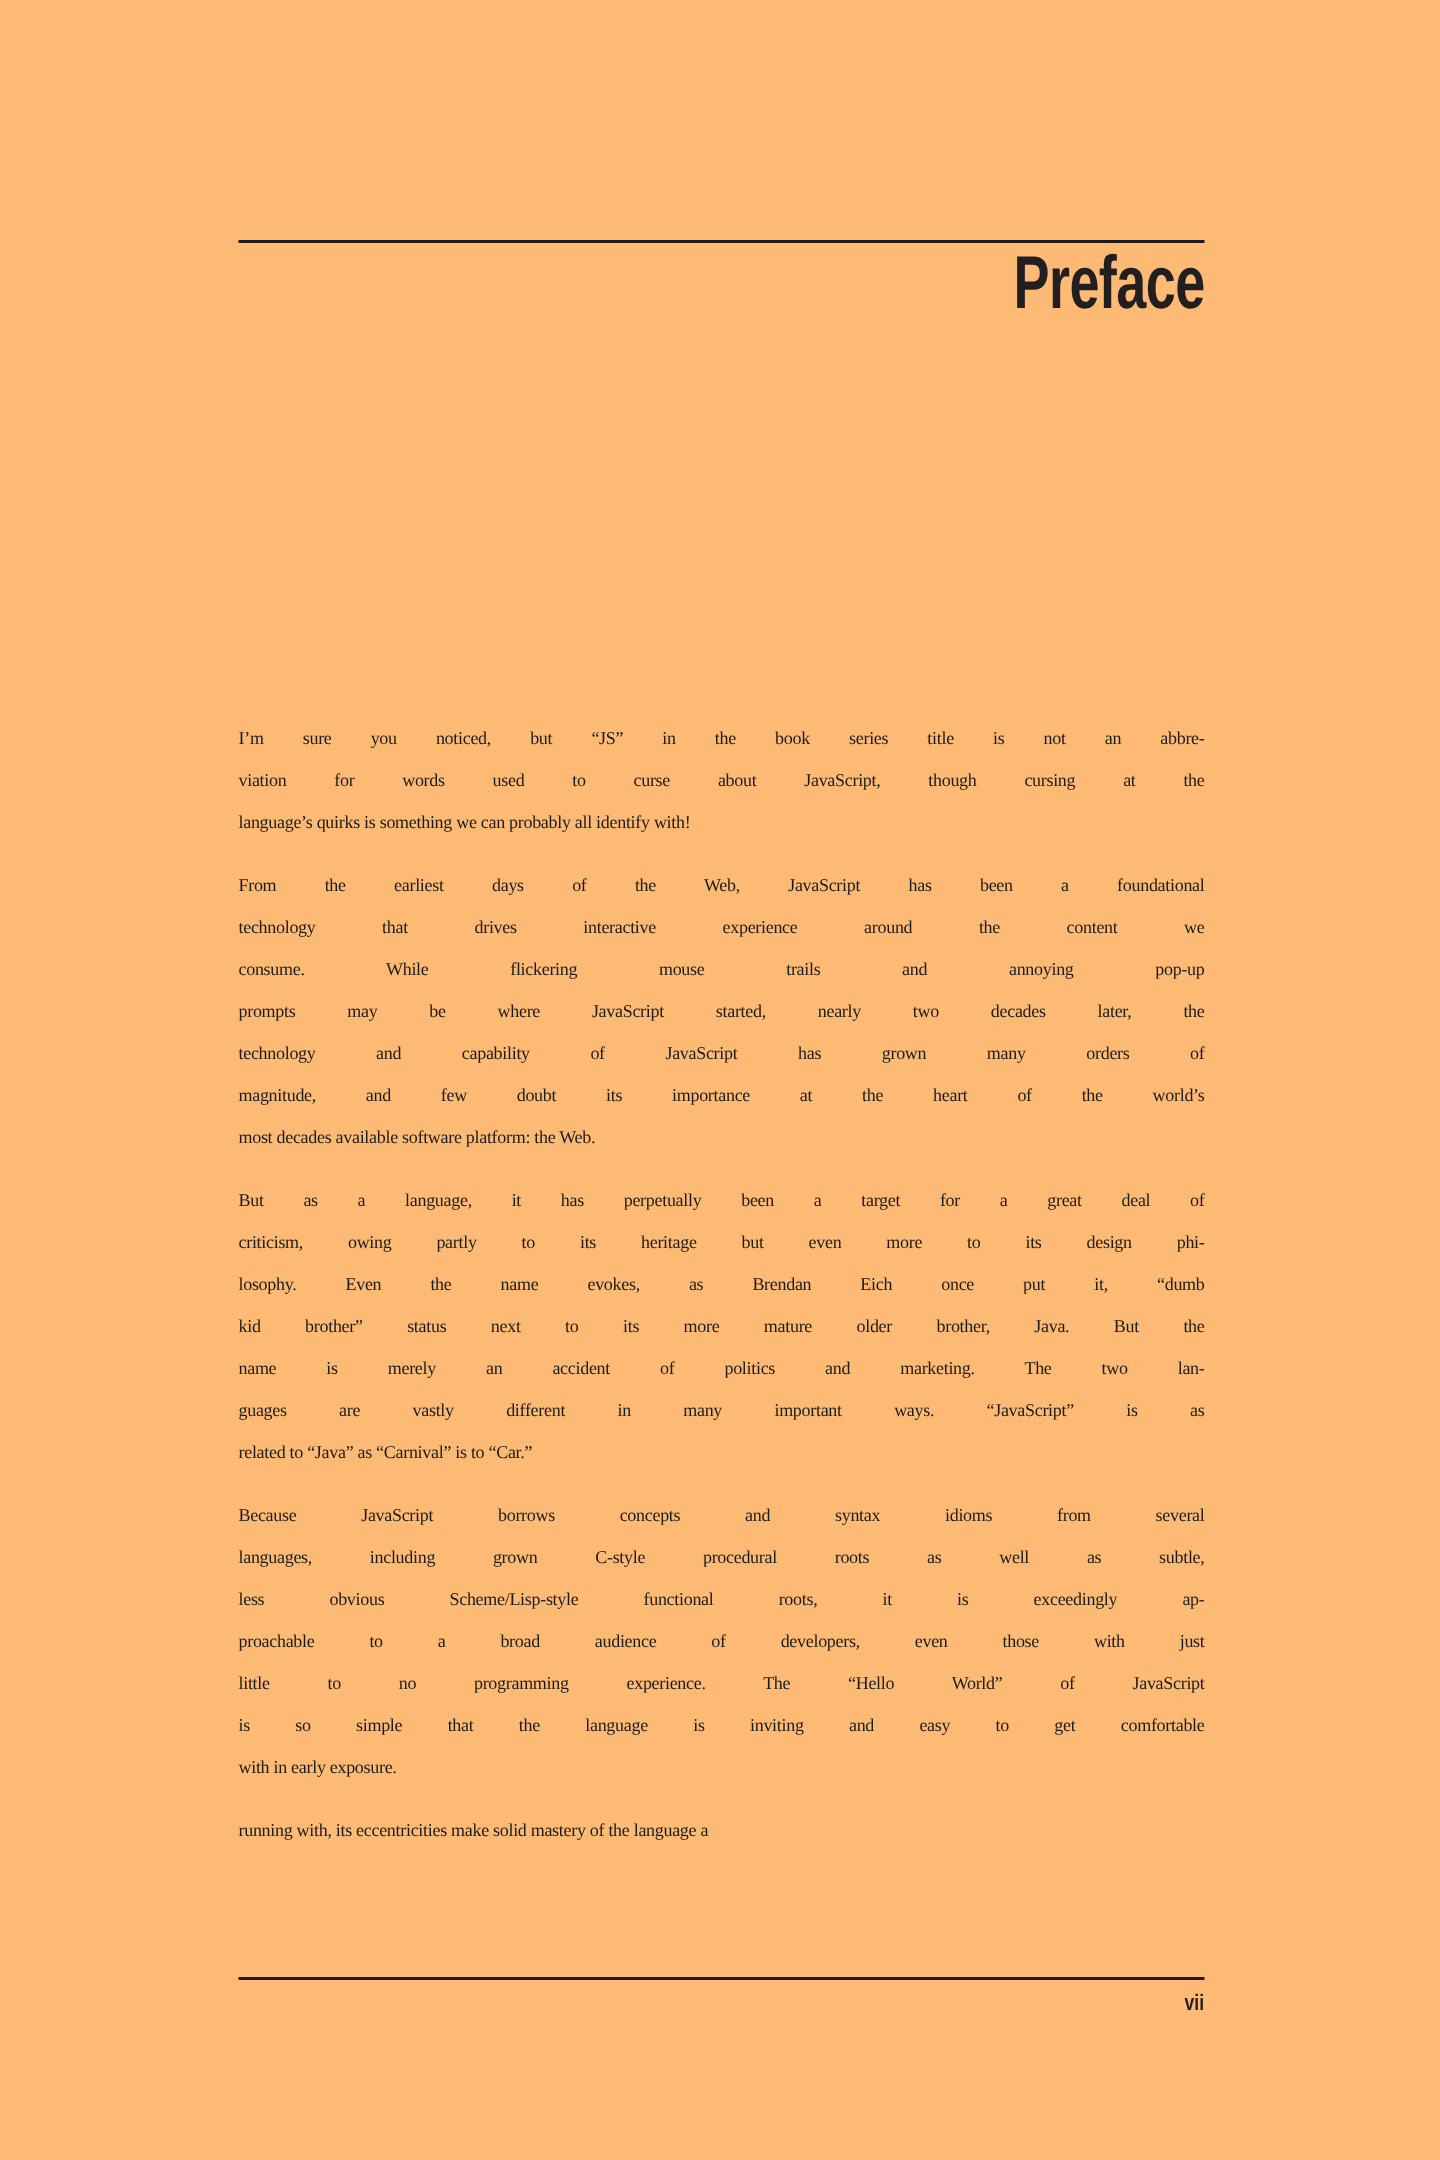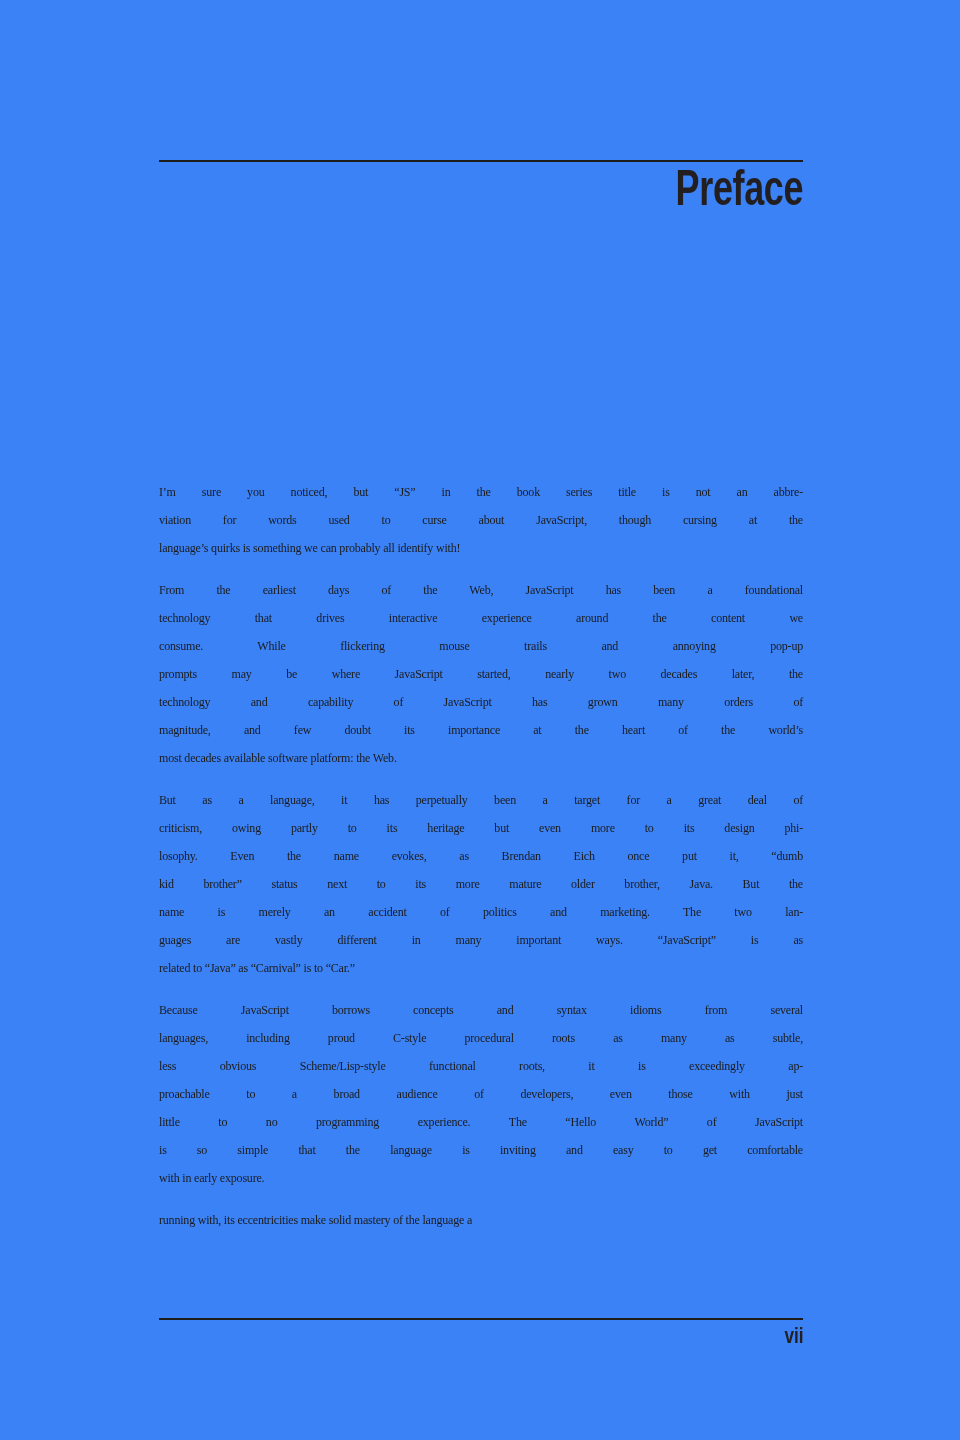--- a/index.html
+++ b/index.html
@@ -4,21 +4,21 @@
 <style>
   html, body {
     margin: 0;
     padding: 0;
     background: #ffffff;
   }
   .page {
     position: relative;
     width: 960px;
     height: 1440px;
-    background: #3b82f6;
+    background: #fdba74;
     overflow: hidden;
     font-family: "Liberation Serif", serif;
   }
   .rule {
     position: absolute;
     left: 159px;
     width: 644px;
     height: 2px;
     background: #1c1c1c;
   }
@@ -61,21 +61,21 @@
   }
   .line.last { text-align-last: left; }
   .page-number {
     position: absolute;
     top: 1326px;
     left: 159px;
     width: 644px;
     text-align: right;
     font-family: "Liberation Sans", sans-serif;
     font-weight: bold;
-    font-size: 22px;
+    font-size: 15px;
     line-height: 19px;
     color: #231f20;
   }
   .page-number .condensed {
     display: inline-block;
     transform: scaleX(0.78);
     transform-origin: 100% 50%;
   }
 </style>
 </head>
@@ -108,21 +108,21 @@
         <div class="line">But as a language, it has perpetually been a target for a great deal of</div>
         <div class="line">criticism, owing partly to its heritage but even more to its design phi-</div>
         <div class="line">losophy. Even the name evokes, as Brendan Eich once put it, “dumb</div>
         <div class="line">kid brother” status next to its more mature older brother, Java. But the</div>
         <div class="line">name is merely an accident of politics and marketing. The two lan-</div>
         <div class="line">guages are vastly different in many important ways. “JavaScript” is as</div>
         <div class="line last">related to “Java” as “Carnival” is to “Car.”</div>
       </div>
       <div class="para">
         <div class="line">Because JavaScript borrows concepts and syntax idioms from several</div>
-        <div class="line">languages, including proud C-style procedural roots as many as subtle,</div>
+        <div class="line">languages, including grown C-style procedural roots as well as subtle,</div>
         <div class="line">less obvious Scheme/Lisp-style functional roots, it is exceedingly ap-</div>
         <div class="line">proachable to a broad audience of developers, even those with just</div>
         <div class="line">little to no programming experience. The “Hello World” of JavaScript</div>
         <div class="line">is so simple that the language is inviting and easy to get comfortable</div>
         <div class="line last">with in early exposure.</div>
       </div>
       <div class="para">
         <div class="line last">running with, its eccentricities make solid mastery of the language a</div>
       </div>
     </div>

